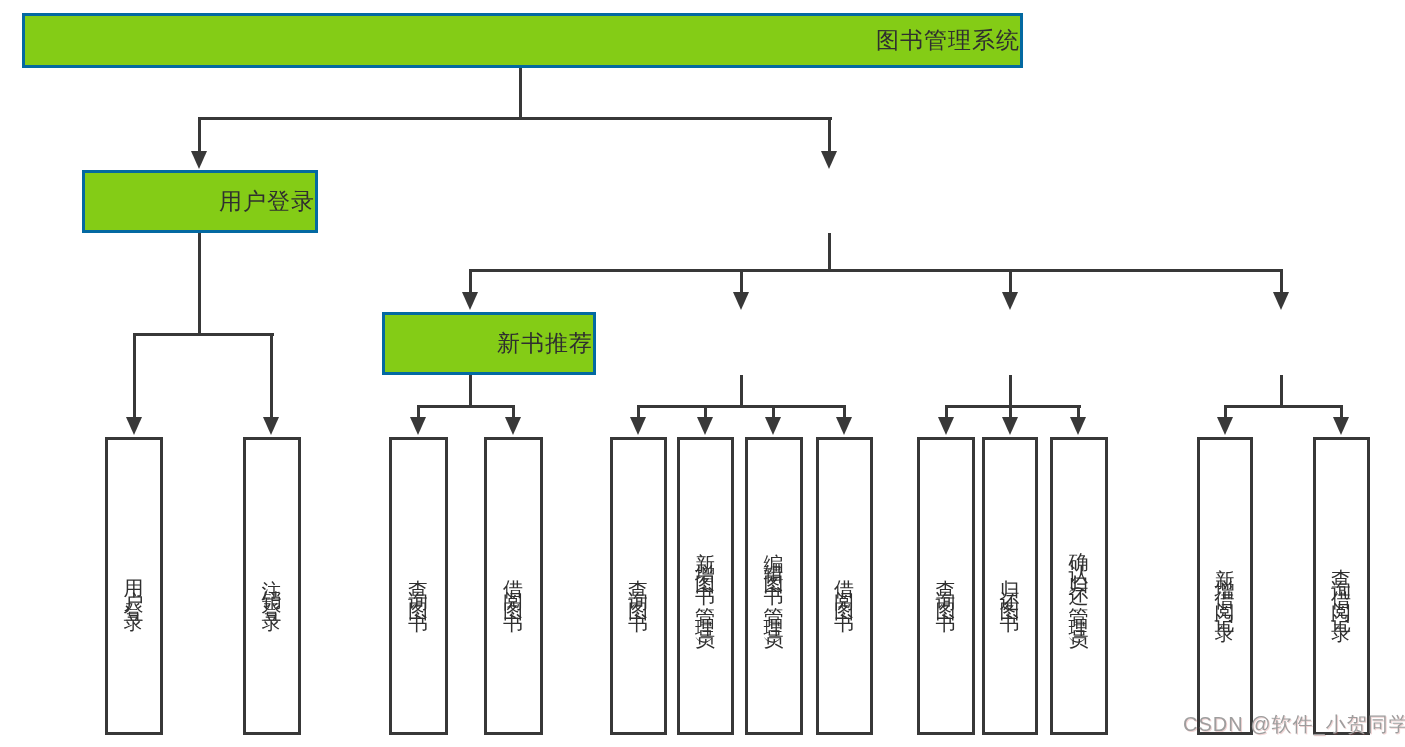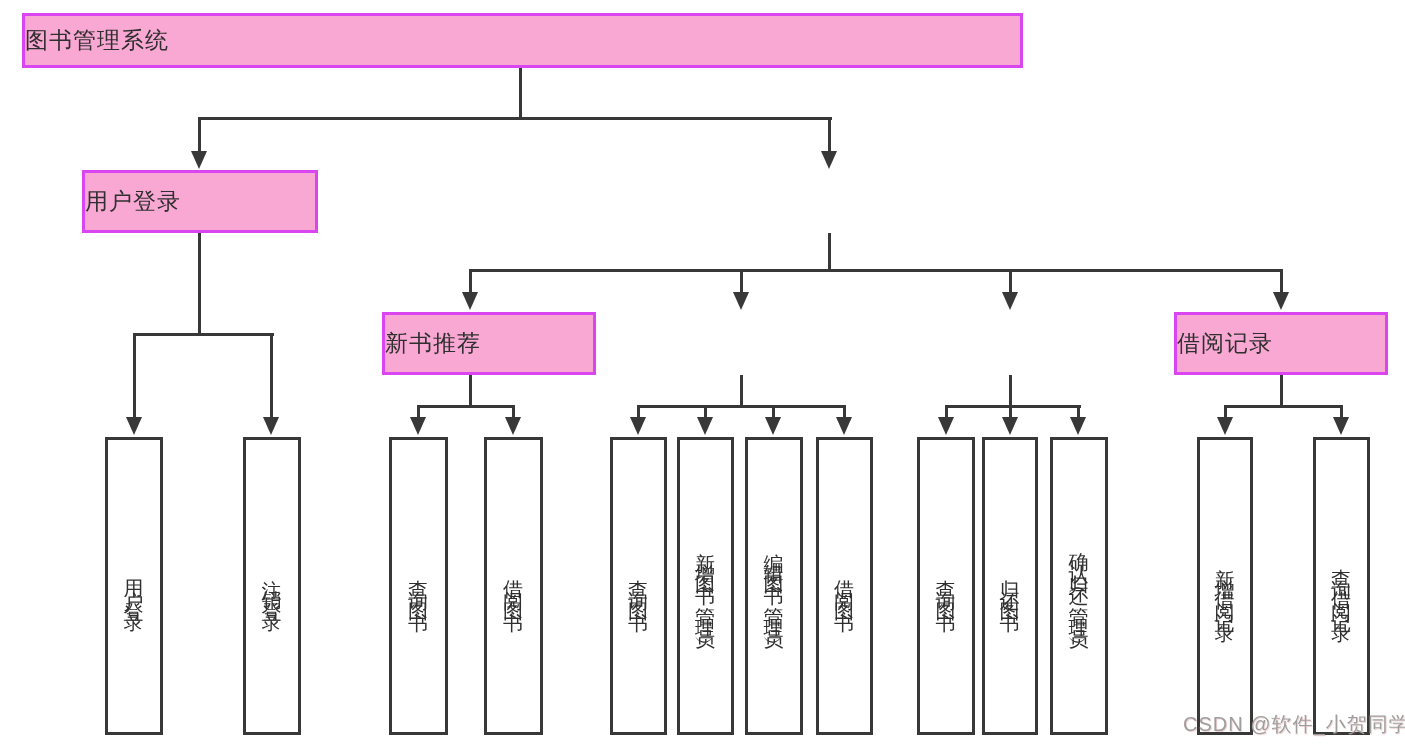--- a/index.html
+++ b/index.html
@@ -6,23 +6,23 @@
   .stage{
     position:relative;
     width:1405px;height:747px;
     background:#ffffff;
     font-family:"Liberation Sans","DejaVu Sans",sans-serif;
     overflow:hidden;
   }
   .node{
     position:absolute;
     box-sizing:border-box;
-    background:#f9a8d4;
-    border:3px solid #d946ef;
-    display:flex;align-items:center;justify-content:flex-start;
+    background:#84cc16;
+    border:3px solid #0369a1;
+    display:flex;align-items:center;justify-content:flex-end;
   }
   .node > span{
     color:#2f2f2f;
     font-size:23px;
     letter-spacing:1px;
     white-space:nowrap;
   }
   .leaf{
     position:absolute;
     box-sizing:border-box;
@@ -91,23 +91,20 @@
   <div class="arrow" style="left:462px;top:292px"></div>
   <div class="stem" style="left:740px;top:269px;height:25px"></div>
   <div class="arrow" style="left:733px;top:292px"></div>
   <div class="stem" style="left:1009px;top:269px;height:25px"></div>
   <div class="arrow" style="left:1002px;top:292px"></div>
   <div class="stem" style="left:1280px;top:269px;height:25px"></div>
   <div class="arrow" style="left:1273px;top:292px"></div>
 
   <div class="node" style="left:382px;top:312px;width:214px;height:63px">
     <span>新书推荐</span>
-  </div>
-  <div class="node" style="left:1174px;top:312px;width:214px;height:63px">
-    <span>借阅记录</span>
   </div>
 
   <div class="vline" style="left:469px;top:375px;height:32px"></div>
   <div class="hline" style="left:417px;top:405px;width:98px"></div>
   <div class="stem" style="left:417px;top:405px;height:14px"></div>
   <div class="arrow" style="left:410px;top:417px"></div>
   <div class="stem" style="left:512px;top:405px;height:14px"></div>
   <div class="arrow" style="left:505px;top:417px"></div>
 
   <div class="vline" style="left:740px;top:375px;height:32px"></div>

